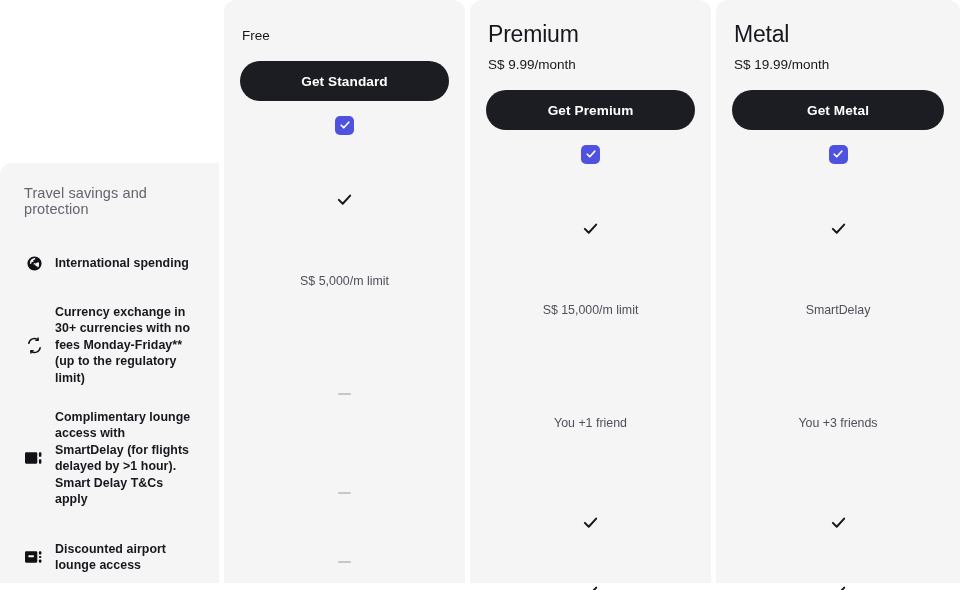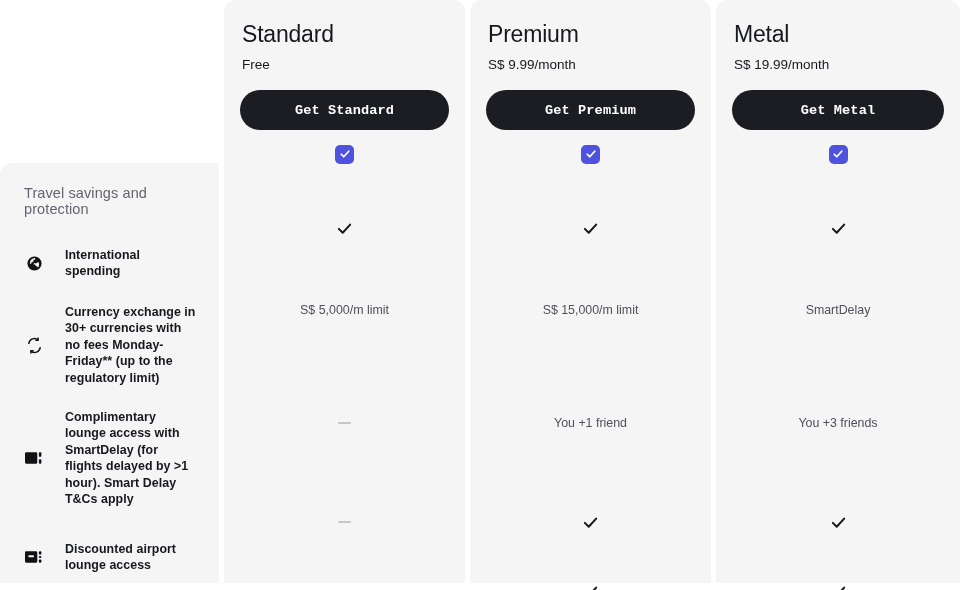--- a/index.html
+++ b/index.html
@@ -48,21 +48,21 @@
     line-height: 16px;
     color: #62656e;
     font-weight: 400;
     letter-spacing: .1px;
     margin: 0 14px 16px 6px;
   }
 
   .frow {
     display: flex;
     align-items: center;
-    gap: 21px;
+    gap: 11px;
     padding: 0 4px 0 6px;
   }
 
   .frow-ispend { height: 60px; }
   .frow-fx     { height: 104px; }
   .frow-lounge { height: 122px; }
   .frow-disc   { height: 76px; }
 
   .ficon {
     flex: 0 0 20px;
@@ -115,21 +115,21 @@
 
   .plan-cta {
     display: block;
     width: 100%;
     margin-top: 16px;
     height: 40px;
     border: none;
     border-radius: 22px;
     background: #1c1d22;
     color: #ffffff;
-    font-family: Liberation Mono, monospace;
+    font-family: Liberation Sans, sans-serif;
     font-size: 13.6px;
     font-weight: 700;
     letter-spacing: .1px;
     cursor: pointer;
   }
 
   .plan-check-wrap {
     height: 48px;
     display: flex;
     align-items: center;
@@ -233,21 +233,20 @@
         </span>
         <span class="flabel">Discounted airport lounge access</span>
       </div>
 
     </div>
 
     <div class="gutter"></div>
 
     <div class="plancol">
       <div class="plan-head">
-        <div class="plan-name">Standard</div>
         <div class="plan-price">Free</div>
         <button class="plan-cta">Get Standard</button>
         <div class="plan-check-wrap">
           <span class="cbox">
             <svg width="12" height="12" viewBox="0 0 24 24" fill="none" stroke="#ffffff" stroke-width="3.4" stroke-linecap="round" stroke-linejoin="round">
               <polyline points="4.5 12.5 9.5 17.5 19.5 6.5"></polyline>
             </svg>
           </span>
         </div>
       </div>

